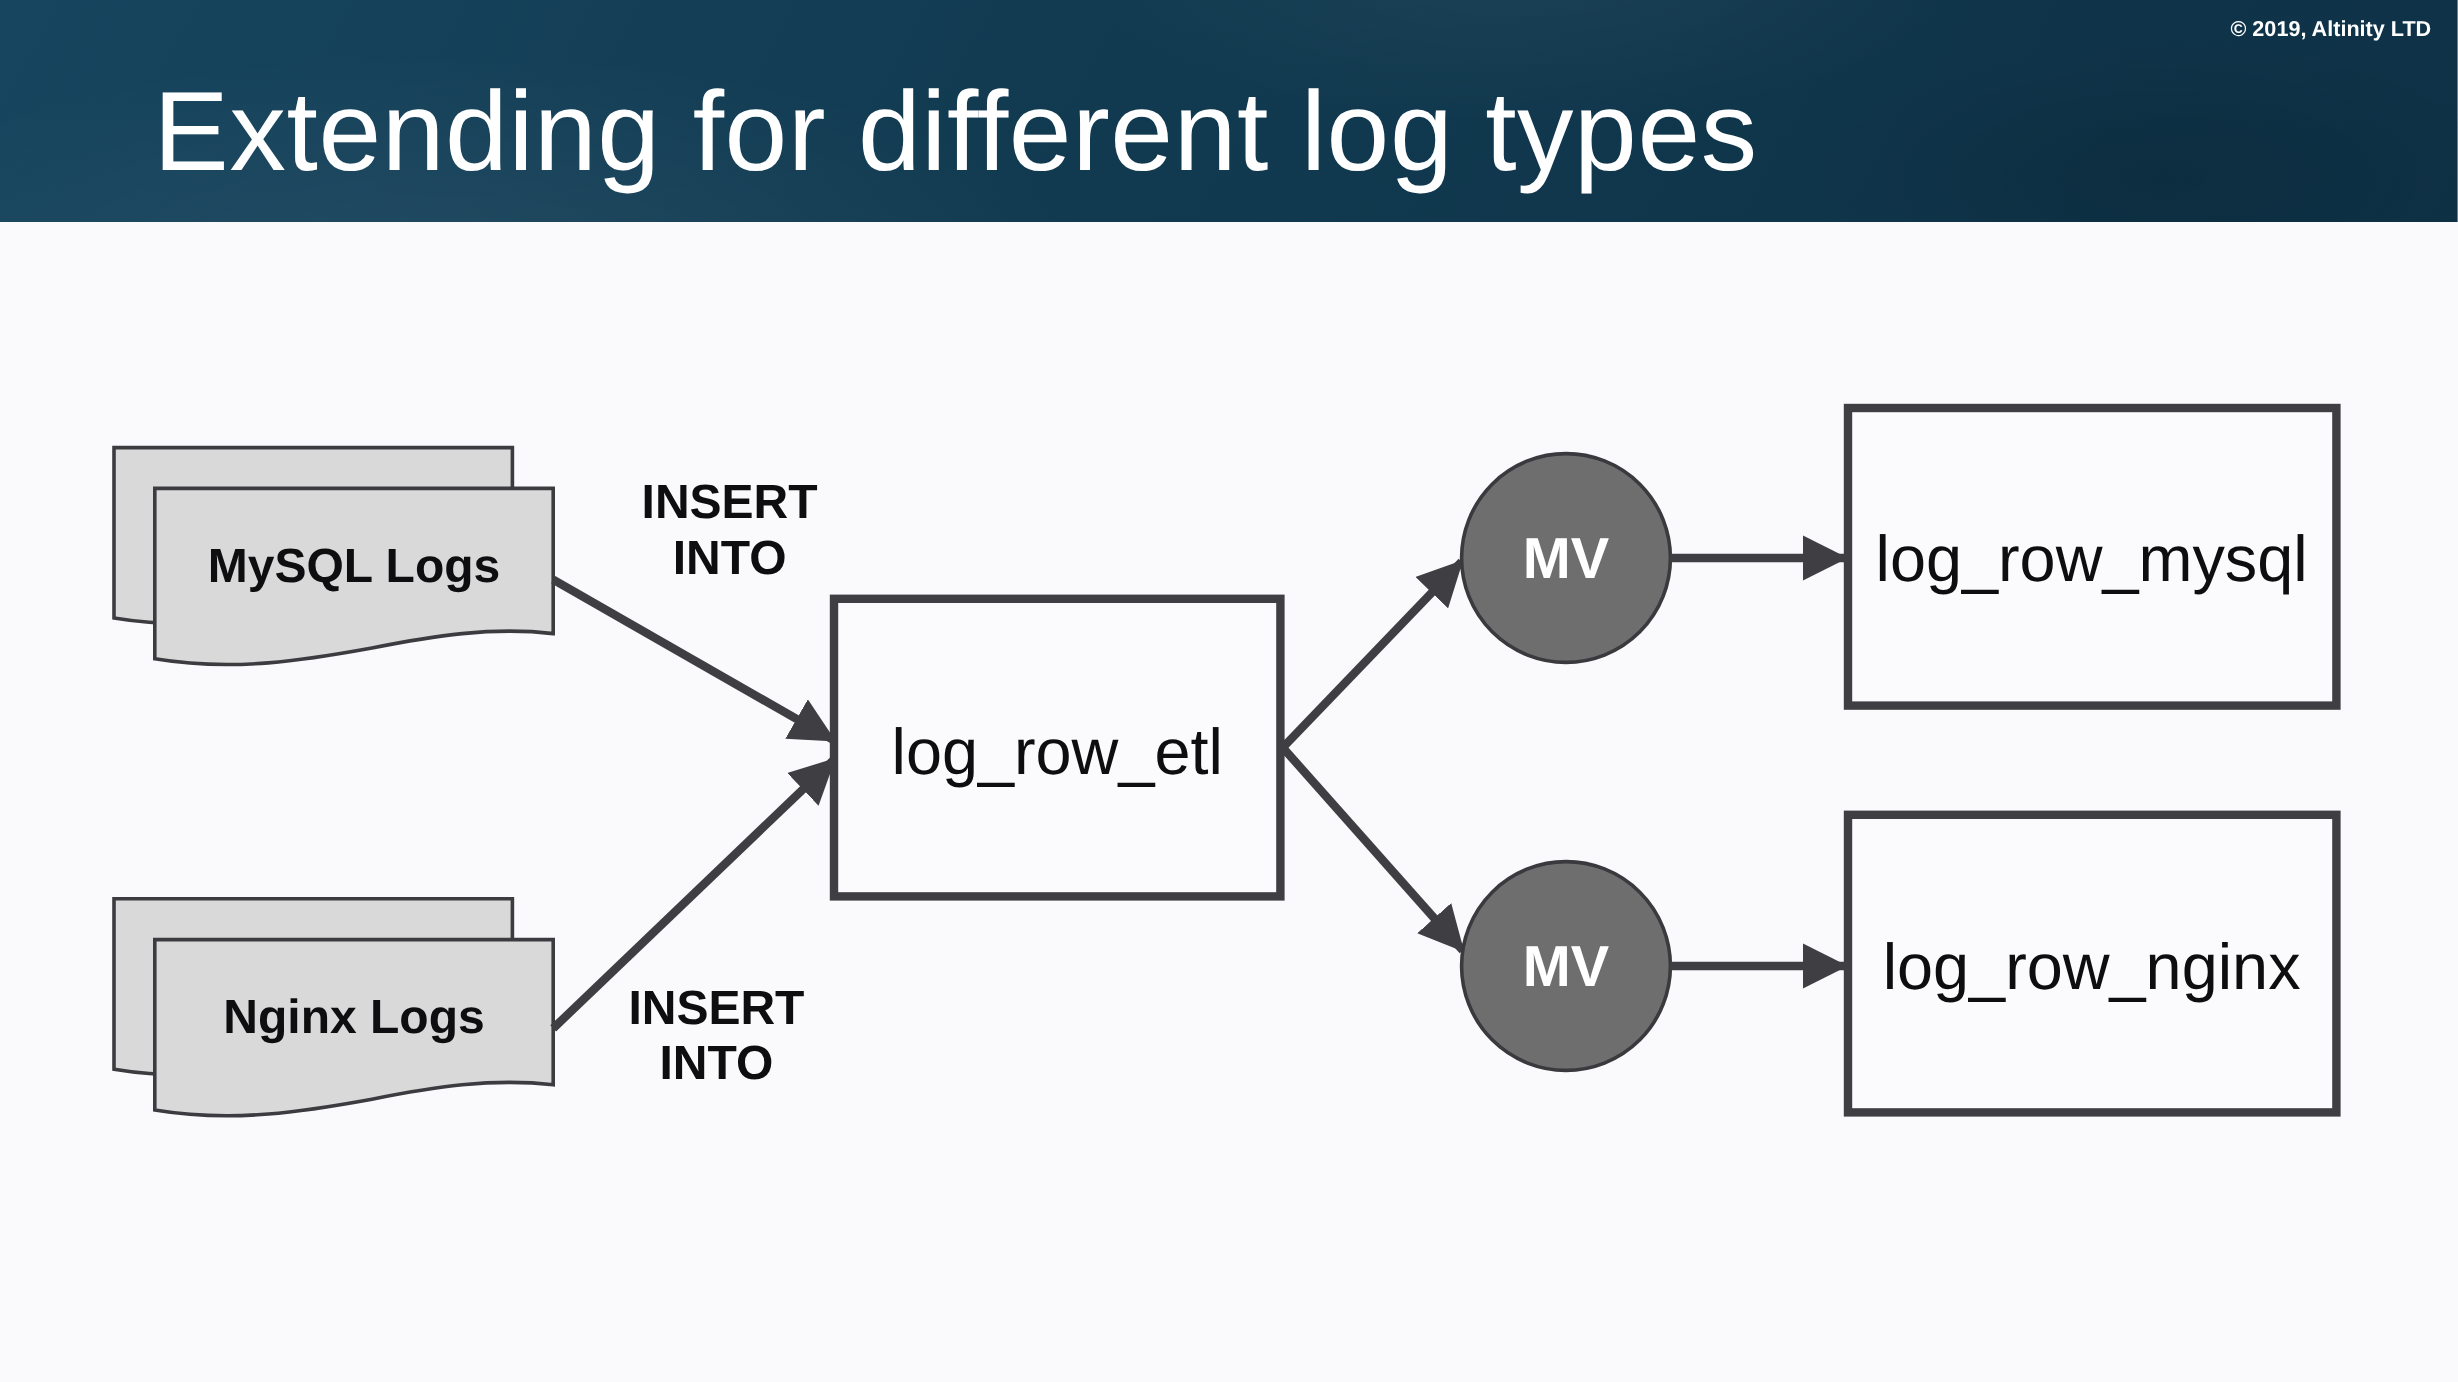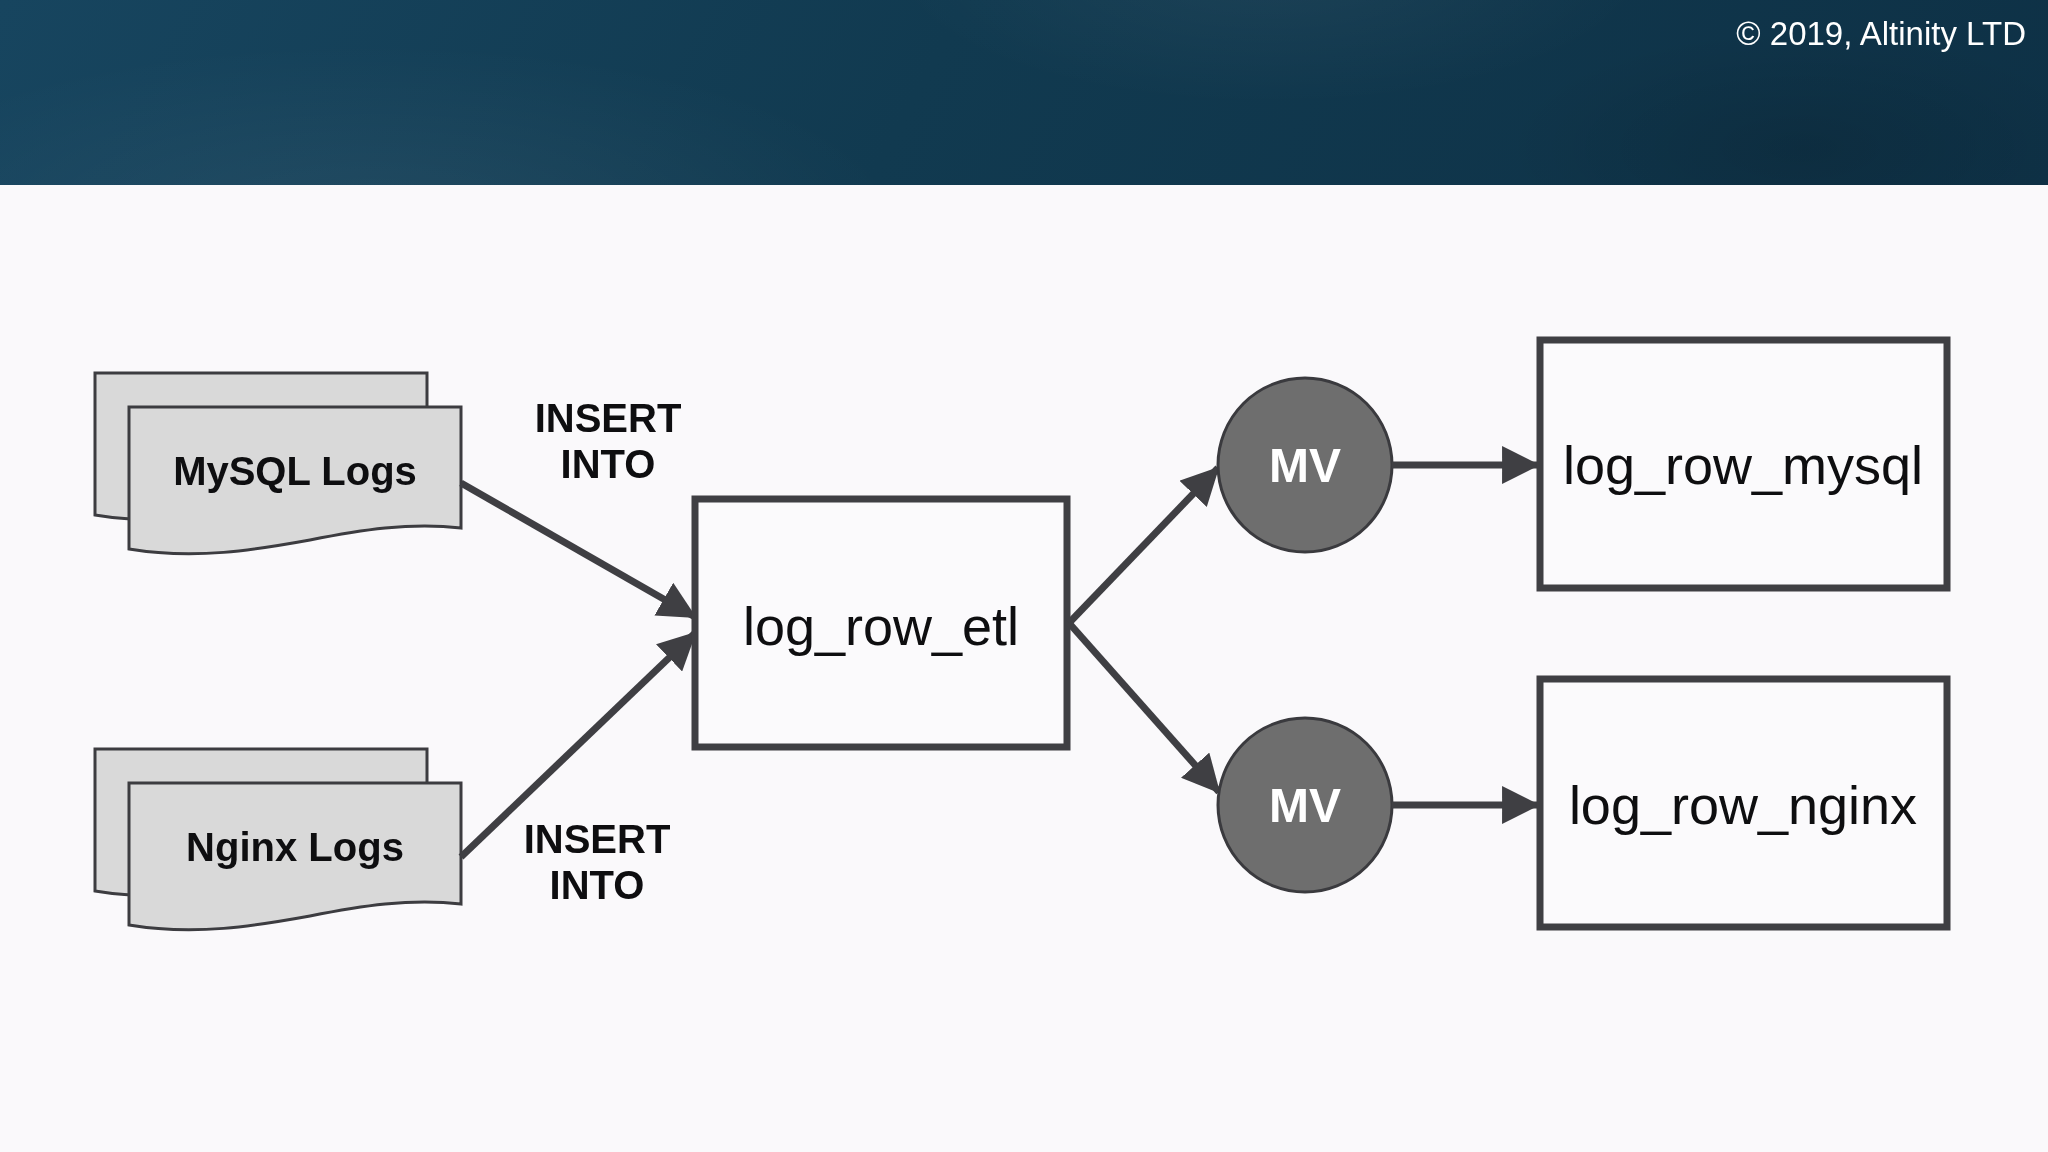--- a/index.html
+++ b/index.html
@@ -19,21 +19,21 @@
       radial-gradient(500px 200px at 88% 80%, rgba(0,0,0,0.12), rgba(0,0,0,0) 60%),
       linear-gradient(118deg, #17455f 0%, #113a50 45%, #0e3146 100%);
   }
   .slide-title {
     position:absolute; left:128px; top:63px;
     font-size:94px; line-height:1; font-weight:300;
     color:#ffffff; white-space:nowrap; letter-spacing:0.5px;
   }
   .copyright {
     position:absolute; top:14px; right:22px;
-    font-size:33px; line-height:1.2; font-weight:400; color:#ffffff;
+    font-size:18px; line-height:1.2; font-weight:700; color:#ffffff;
   }
 
   
   svg.diagram { position:absolute; top:185px; left:0; display:block; }
 
   .doc-shape   { stroke:#3c3c40; stroke-width:3; }
   .node-rect   { stroke:#3f3f43; stroke-width:7; }
   .mv-circle   { stroke:#3a3a3e; stroke-width:3; }
   .flow-line   { stroke:#3f3f43; stroke-width:7; fill:none; }
 
@@ -41,20 +41,21 @@
   .node-label   { font-family:"Liberation Sans",sans-serif; font-size:54px; font-weight:400; fill:#0e0e10; text-anchor:middle; }
   .mv-label     { font-family:"Liberation Sans",sans-serif; font-size:48px; font-weight:700; fill:#ffffff; text-anchor:middle; }
   .insert-label { font-family:"Liberation Sans",sans-serif; font-size:40px; font-weight:700; fill:#0e0e10; text-anchor:middle; }
 </style>
 </head>
 <body>
 
 <div class="slide">
 
   <header class="slide-header">
+    <h1 class="slide-title" style="margin:0">Extending for different log types</h1>
     <div class="copyright">© 2019, Altinity LTD</div>
   </header>
 
   <svg class="diagram" width="2048" height="967" viewBox="0 185 2048 967" xmlns="http://www.w3.org/2000/svg">
     <defs>
       <marker id="arrowhead" viewBox="0 0 10 10" refX="9.5" refY="5" markerWidth="5.4" markerHeight="5.4" orient="auto-start-reverse" markerUnits="strokeWidth">
         <path d="M0,0 L10,5 L0,10 Z" fill="#3f3f43"></path>
       </marker>
     </defs>
 

